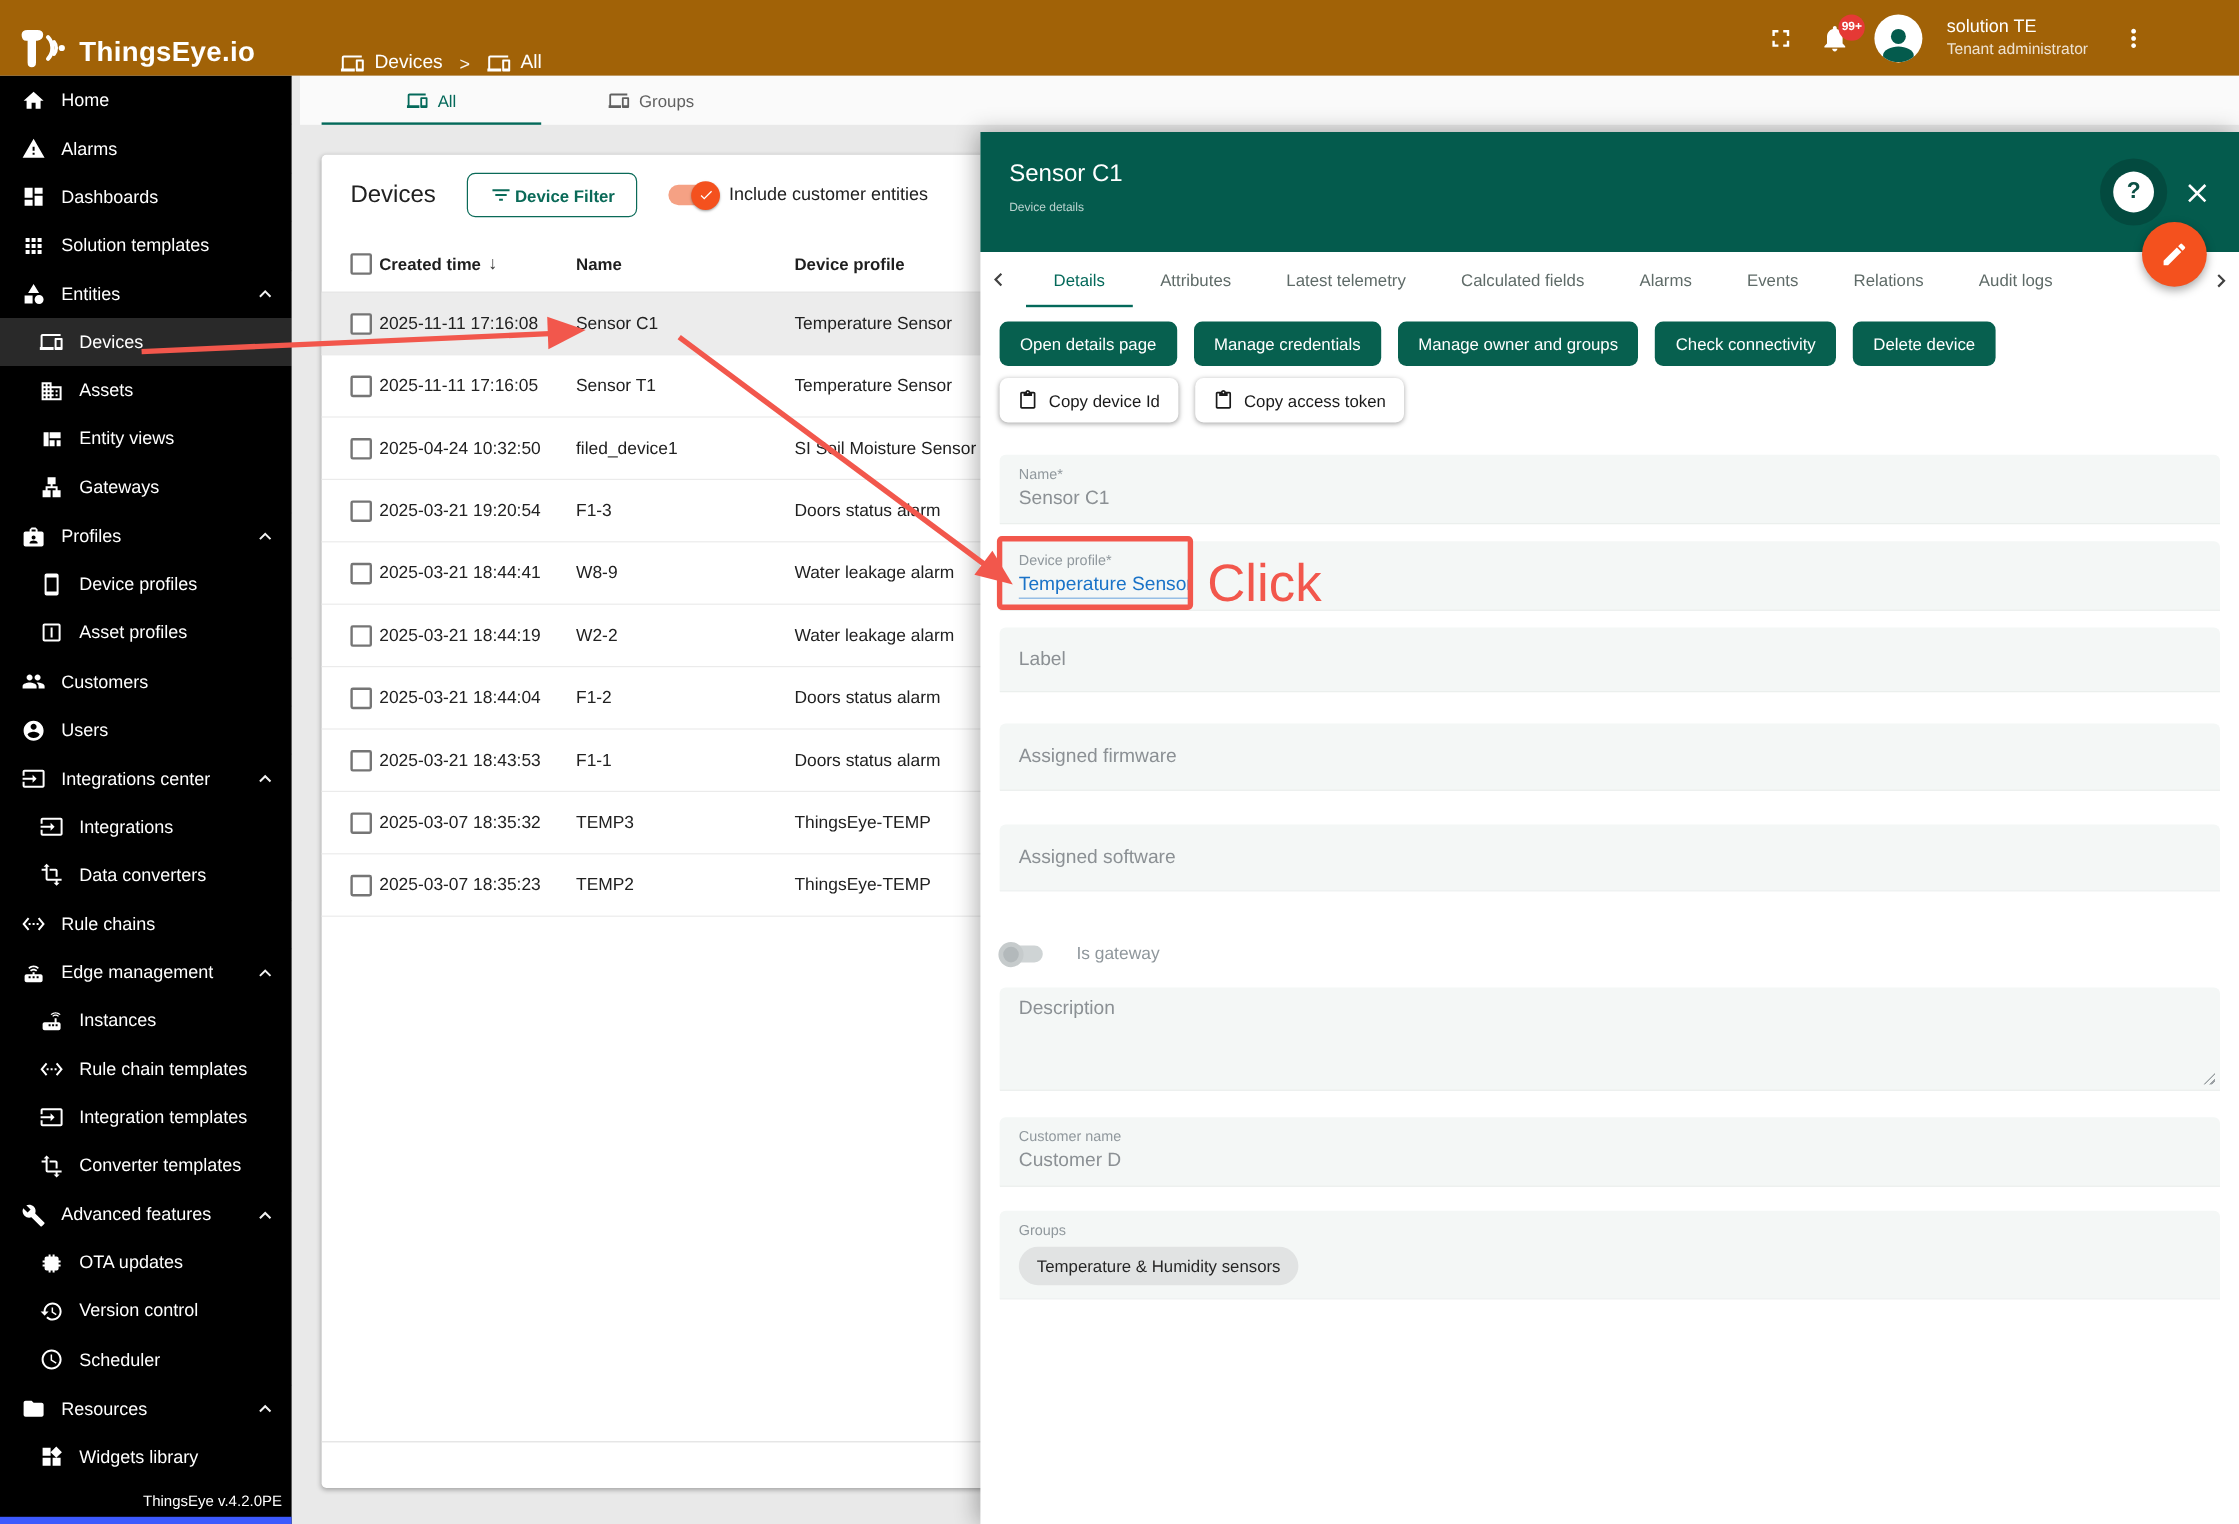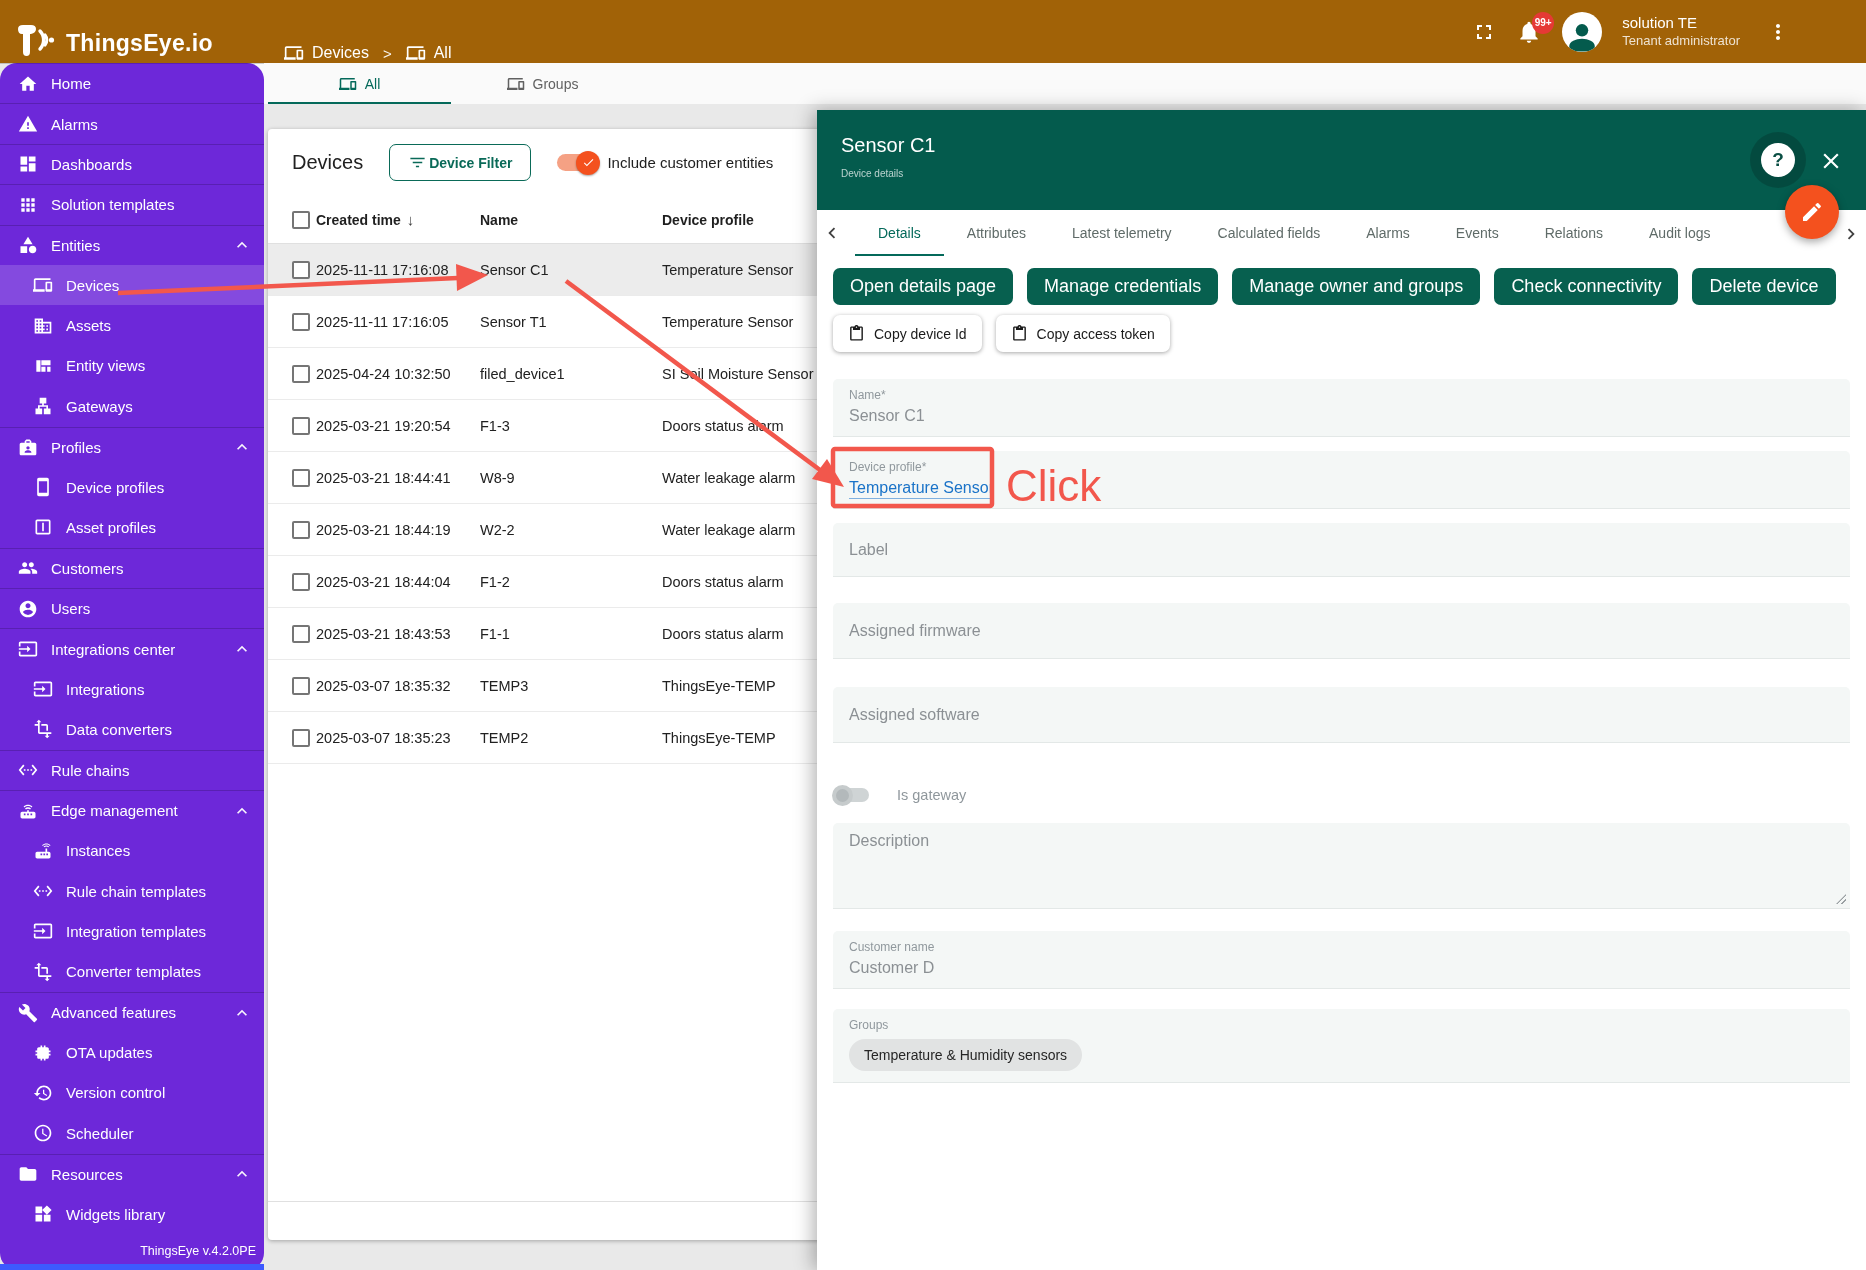--- a/index.html
+++ b/index.html
@@ -20,21 +20,21 @@
   .badge{position:absolute;top:-7px;right:-12px;background:#E53935;color:#fff;font-size:10px;
     font-weight:bold;width:22px;height:22px;border-radius:50%;display:flex;align-items:center;justify-content:center;}
   .avatar{width:40px;height:40px;border-radius:50%;background:#fff;overflow:hidden;
     display:flex;align-items:flex-end;justify-content:center;cursor:pointer;}
   .user-block{line-height:1.25;}
   .user-name{font-size:15px;}
   .user-role{font-size:13px;color:rgba(255,255,255,.82);}
   .more-dots{margin-left:6px;}
 
   
-  .sidebar{position:absolute;left:0;top:63px;width:264px;bottom:0;background:#6d28d9;z-index:20;border-radius:17px;}
+  .sidebar{position:absolute;left:0;top:63px;width:243px;bottom:0;background:#000000;z-index:20;}
   .side-item{height:40.4px;display:flex;align-items:center;color:#fff;font-size:15px;
     font-weight:500;cursor:pointer;position:relative;}
   .side-item.lvl0{border-top:1px solid rgba(0,0,0,.18);padding-left:18px;}
   .side-item.lvl1{padding-left:33px;}
   .side-item .lbl{margin-left:13px;white-space:nowrap;}
   .side-item.selected{background:rgba(255,255,255,.16);}
   .side-item .chev{position:absolute;right:12px;top:50%;transform:translateY(-50%);opacity:.95;}
   .version{position:absolute;bottom:12px;right:8px;color:#fff;font-size:12.5px;}
   .accent-strip{position:absolute;bottom:0;left:0;width:100%;height:6px;background:#3D5AFE;}
 
@@ -89,21 +89,21 @@
   .dtab-chev{cursor:pointer;display:flex;align-items:center;}
   .dtab-chev.right{position:absolute;right:4px;top:13px;}
   .dtab{padding:0 23px;height:46px;display:flex;align-items:center;font-size:14px;font-weight:500;
     color:#5f6b68;cursor:pointer;position:relative;white-space:nowrap;}
   .dtab.active{color:#04695A;}
   .dtab.active::after{content:"";position:absolute;left:0;right:0;bottom:0;height:2.5px;background:#04695A;}
 
   .drawer-body{padding:12px 16px 0 16px;height:calc(100% - 146px);overflow:hidden;}
   .btn-row{display:flex;gap:14px;margin-bottom:10px;}
   .g-btn{height:37px;padding:0 17px;border:none;border-radius:7px;background:#07604F;color:#fff;
-    font-size:18px;font-weight:500;cursor:pointer;font-family:inherit;}
+    font-size:14px;font-weight:500;cursor:pointer;font-family:inherit;}
   .w-btn{height:37px;padding:0 15px;border:none;border-radius:7px;background:#fff;color:#1a1a1a;
     font-size:14px;font-weight:500;cursor:pointer;display:flex;align-items:center;gap:9px;
     box-shadow:0 1px 4px rgba(0,0,0,.35);font-family:inherit;}
 
   .form{margin-top:27px;}
   .field{background:#f4f7f6;border-radius:5px 5px 0 0;border-bottom:1px solid #e3e8e7;
     padding:9px 16px 0 16px;position:relative;}
   .f-label{font-size:12px;color:#90989d;}
   .f-value{font-size:16px;color:#8b9094;margin-top:5px;}
   .f-ph{font-size:16px;color:#8b9094;}

